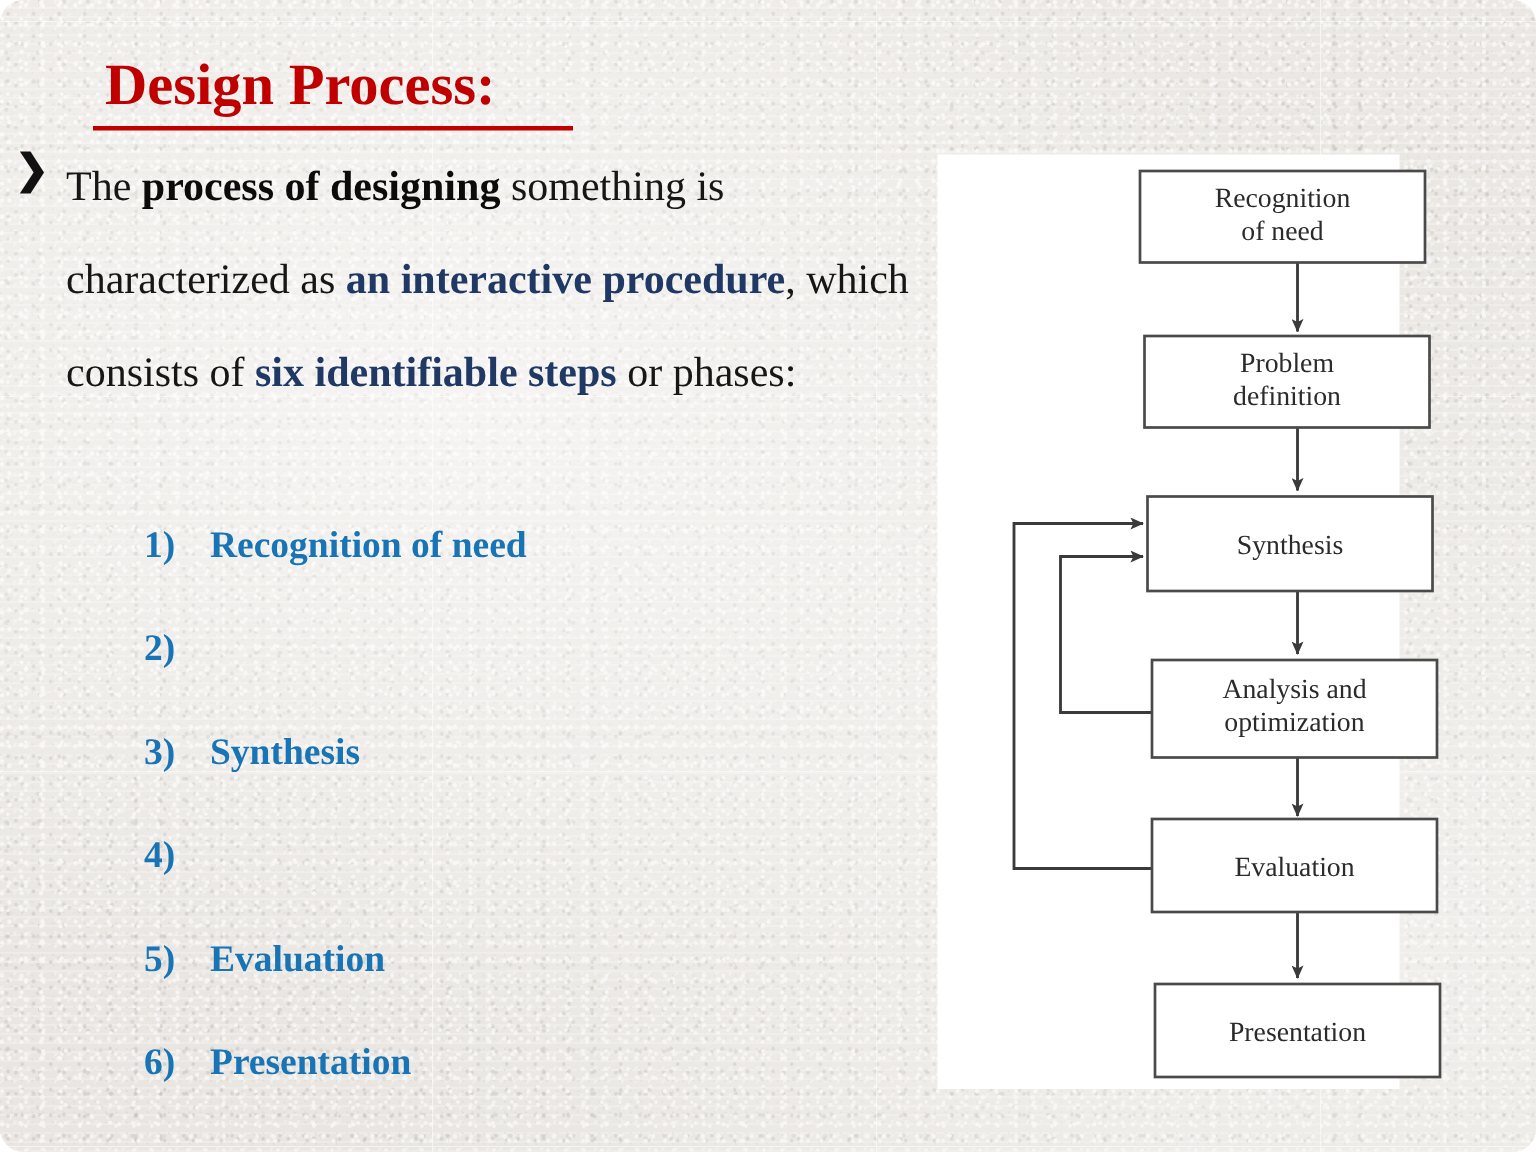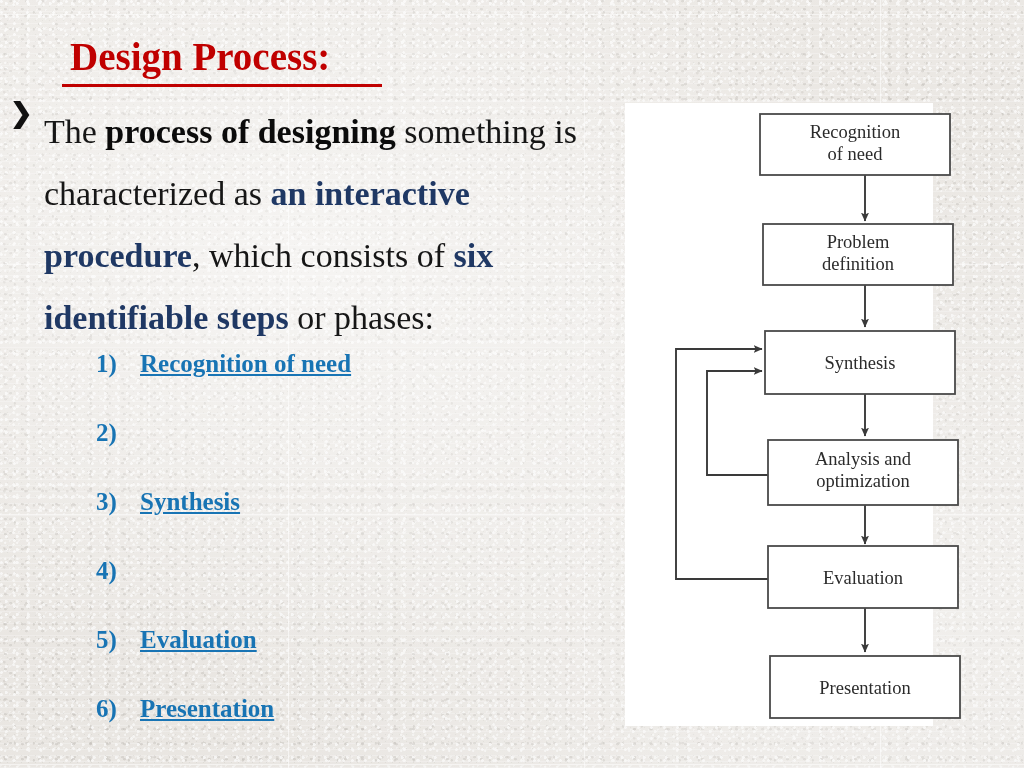--- a/index.html
+++ b/index.html
@@ -8,20 +8,21 @@
     padding: 0;
     background: #ffffff;
   }
   #slide {
     position: relative;
     width: 1024px;
     height: 768px;
     overflow: hidden;
     background-color: #eeece8;
     font-family: "Liberation Serif", "DejaVu Serif", serif;
+    border-radius: 16px;
   }
   
   .bg-texture {
     position: absolute;
     inset: 0;
     background-color: #edeae6;
     background-image:
       radial-gradient(circle at 11% 14%, rgba(255,255,255,0.95) 0 1.2px, rgba(0,0,0,0) 1.6px),
       radial-gradient(circle at 32% 61%, rgba(190,186,180,0.55) 0 1.1px, rgba(0,0,0,0) 1.5px),
       radial-gradient(circle at 57% 27%, rgba(255,255,255,0.9) 0 1.3px, rgba(0,0,0,0) 1.7px),
@@ -81,44 +82,44 @@
   .bullet-marker {
     position: absolute;
     left: 10px; top: 100px;
     font-size: 27px;
     font-weight: bold;
     color: #111111;
     line-height: 1;
   }
   .para {
     position: absolute;
-    left: 44px; top: 101px;
+    left: 44px; top: 94px;
     width: 580px;
-    font-size: 34px;
+    font-size: 28px;
     line-height: 62px;
     color: #161616;
   }
   .para .nv { color: #1F3864; font-weight: bold; }
   .para .blk { color: #0b0b0b; font-weight: bold; }
 
   .steps {
     position: absolute;
     left: 96px; top: 350px;
     width: 520px;
   }
   .step-row {
     display: flex;
     align-items: baseline;
     height: 69px;
     color: #1874B4;
     font-size: 25px;
     font-weight: bold;
   }
   .step-num { width: 44px; flex: 0 0 44px; }
-  .step-label { flex: 1 1 auto; text-decoration: underline; }
+  .step-label { flex: 1 1 auto; }
 
   
   .chart-panel {
     position: absolute;
     left: 625px; top: 103px;
     width: 308px; height: 623px;
     background: #ffffff;
   }
   .fc-svg { display: block; width: 381px; height: 623px; }
   .fc-box-text {

